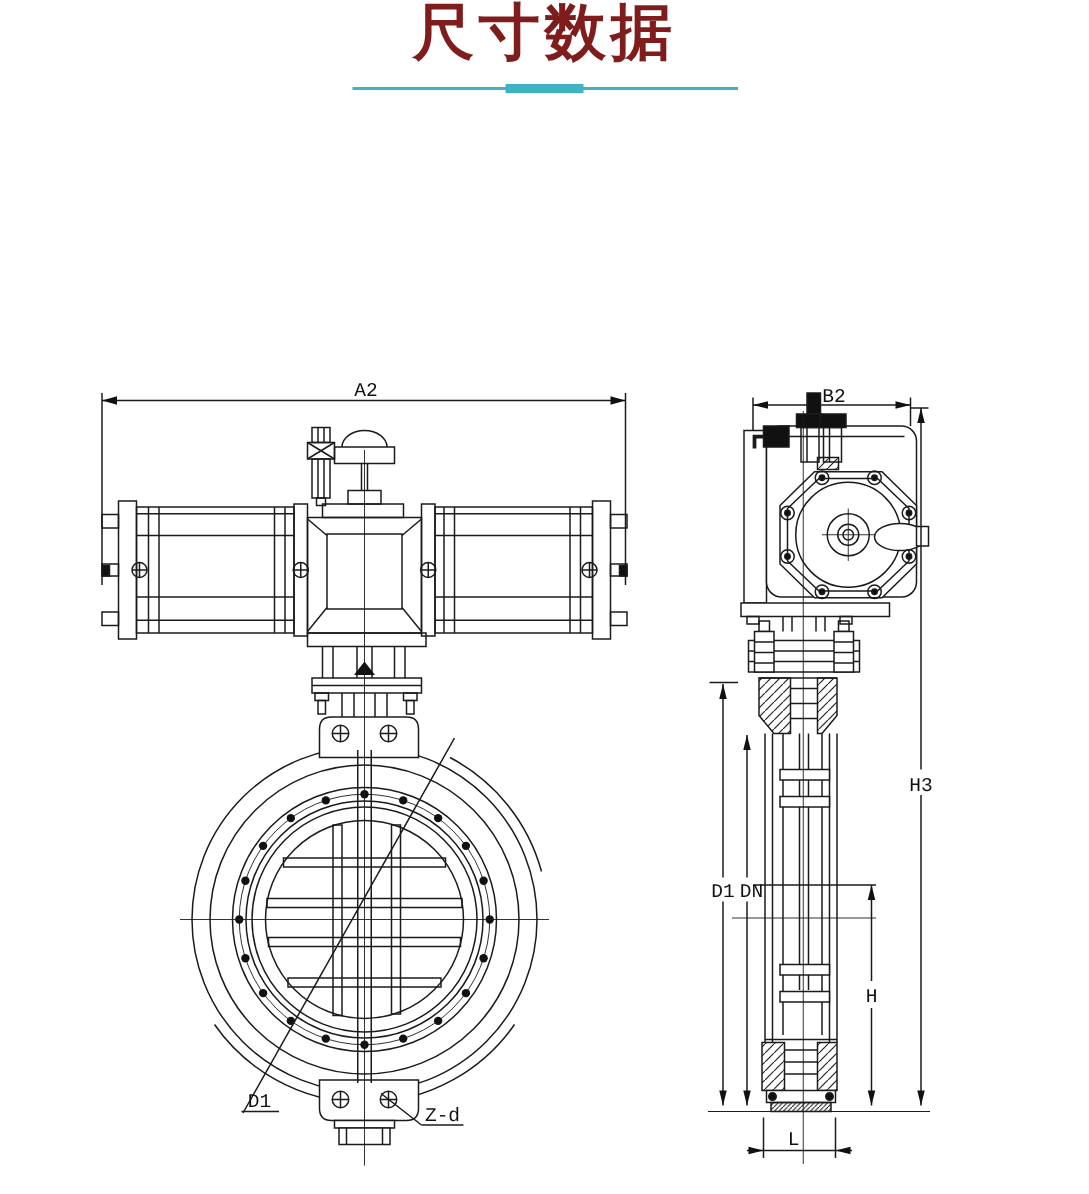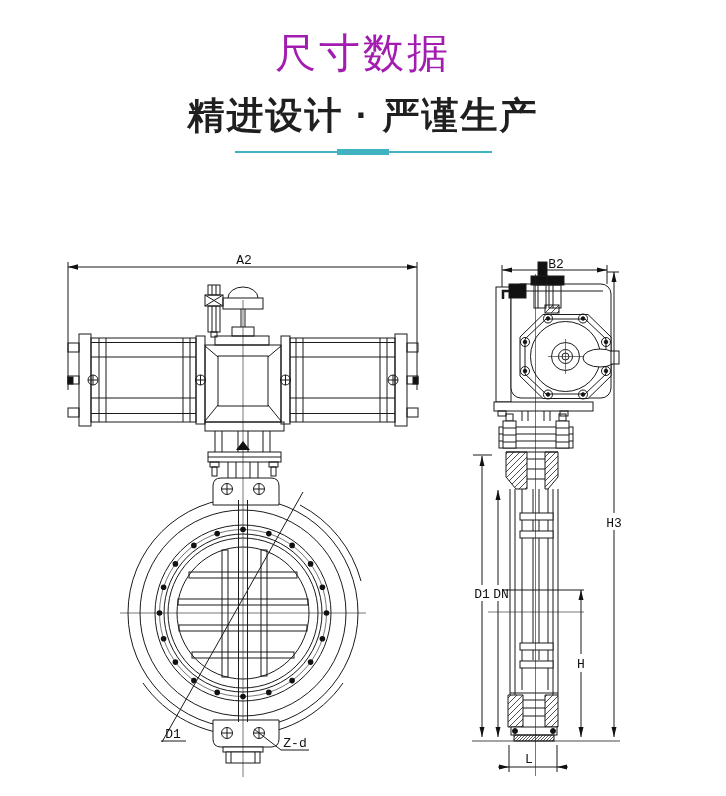--- a/index.html
+++ b/index.html
@@ -1,35 +1,34 @@
 <!DOCTYPE html>
 <html><head>
 <meta charset="utf-8">
 <style>
   html,body{margin:0;padding:0;background:#fff;}
   .canvas{position:relative;width:726px;height:796px;background:#fff;overflow:hidden;
           font-family:"Liberation Sans",sans-serif;}
   .hdr{position:absolute;top:0;left:0;width:726px;text-align:center;}
-  .hdr-title{margin-top:32px;font-size:41px;font-weight:400;letter-spacing:3px;color:#a21caf;line-height:1.05;}
+  .hdr-title{font-size:41px;font-weight:700;letter-spacing:3px;color:#7f1d1d;line-height:1.05;}
   .hdr-sub{margin-top:22px;font-size:37px;font-weight:600;letter-spacing:2px;color:#1f1f1f;line-height:1.05;}
   .hdr-en{margin-top:13px;font-size:15px;font-weight:400;letter-spacing:2.6px;color:#3f3f3f;line-height:1.1;}
   .divider{position:relative;margin:13px auto 0 auto;width:257px;height:6px;}
   .divider .thin{position:absolute;top:2px;left:0;width:257px;height:2px;background:#3fb3c2;}
   .divider .thick{position:absolute;top:0;left:102px;width:52px;height:6px;background:#3fb3c2;}
   svg{position:absolute;top:0;left:0;}
   svg text{font-family:"Liberation Mono","DejaVu Sans Mono",monospace;font-size:13px;fill:#111;}
 </style>
 </head>
 <body>
 
 <div class="canvas">
 
   <div class="hdr">
     <div class="hdr-title">尺寸数据</div>
-    <div class="hdr-sub">精进设计 · 严谨生产</div>
     <div class="divider">
       <div class="thin"></div>
       <div class="thick"></div>
     </div>
   </div>
 
   <svg width="726" height="796" viewBox="0 0 726 796">
     <defs>
       <pattern id="hatch" patternUnits="userSpaceOnUse" width="6" height="6">
         <path d="M0,6 L6,0" stroke="#222" stroke-width="0.8"></path>

